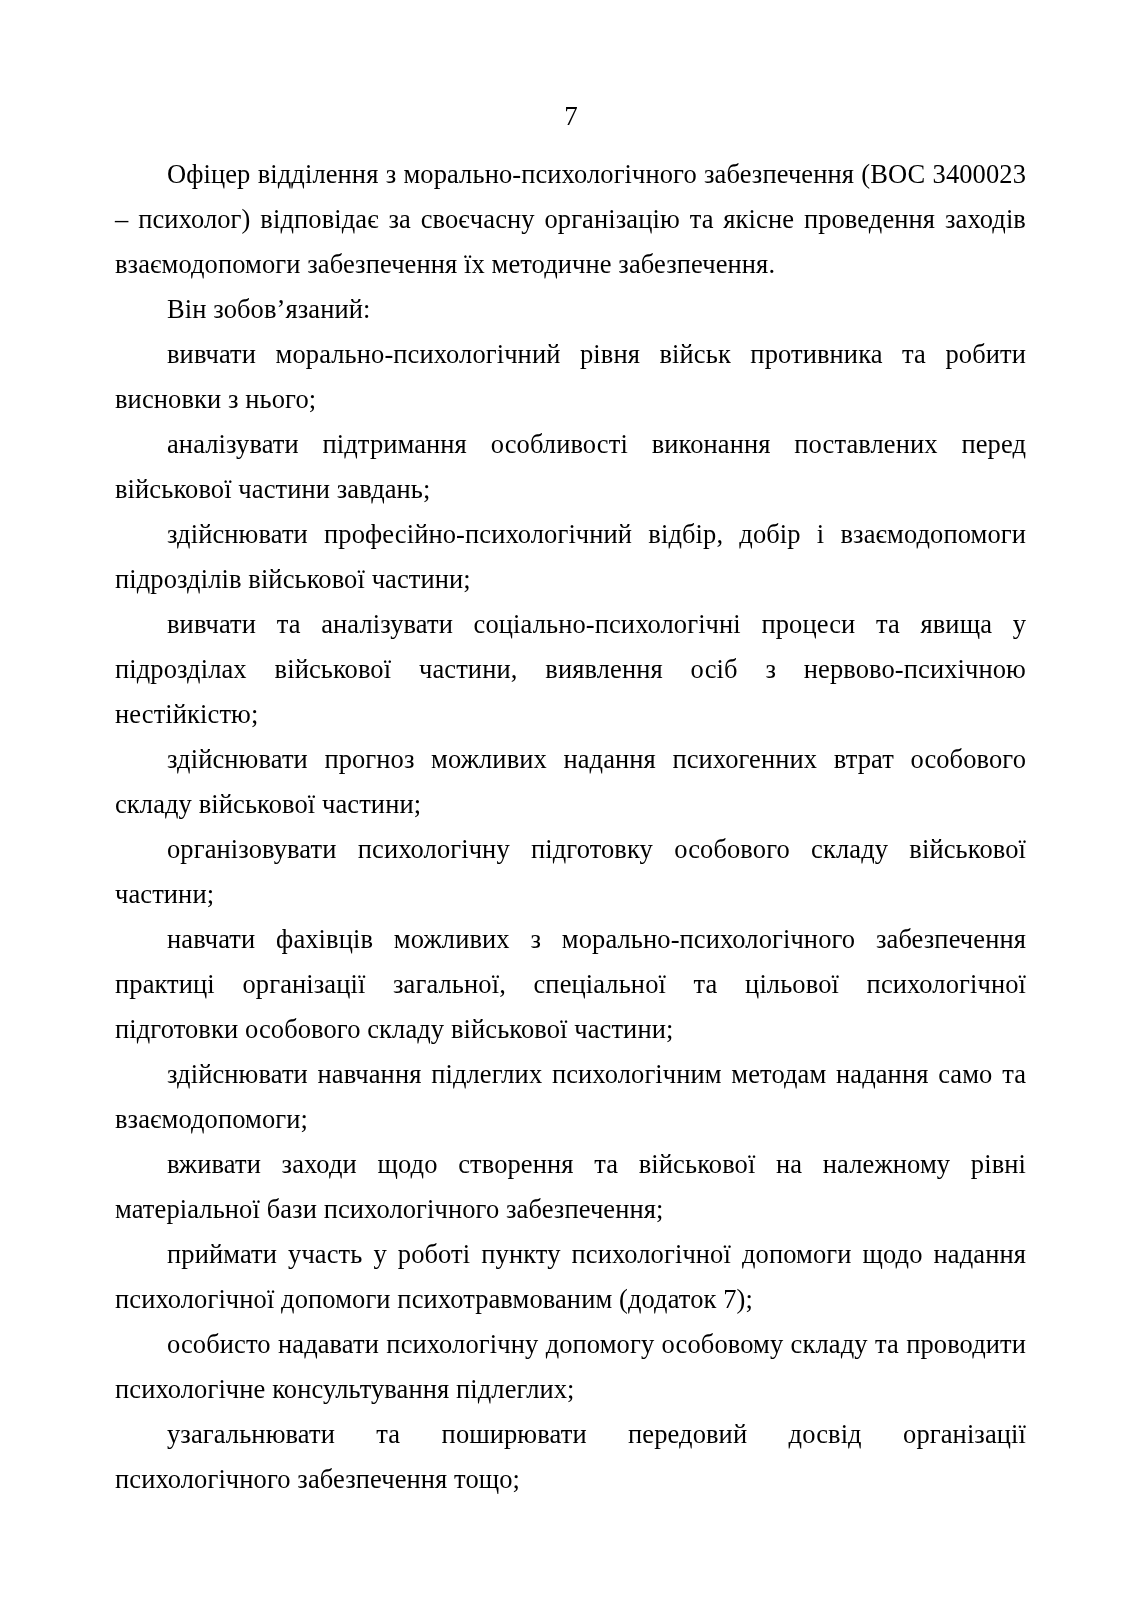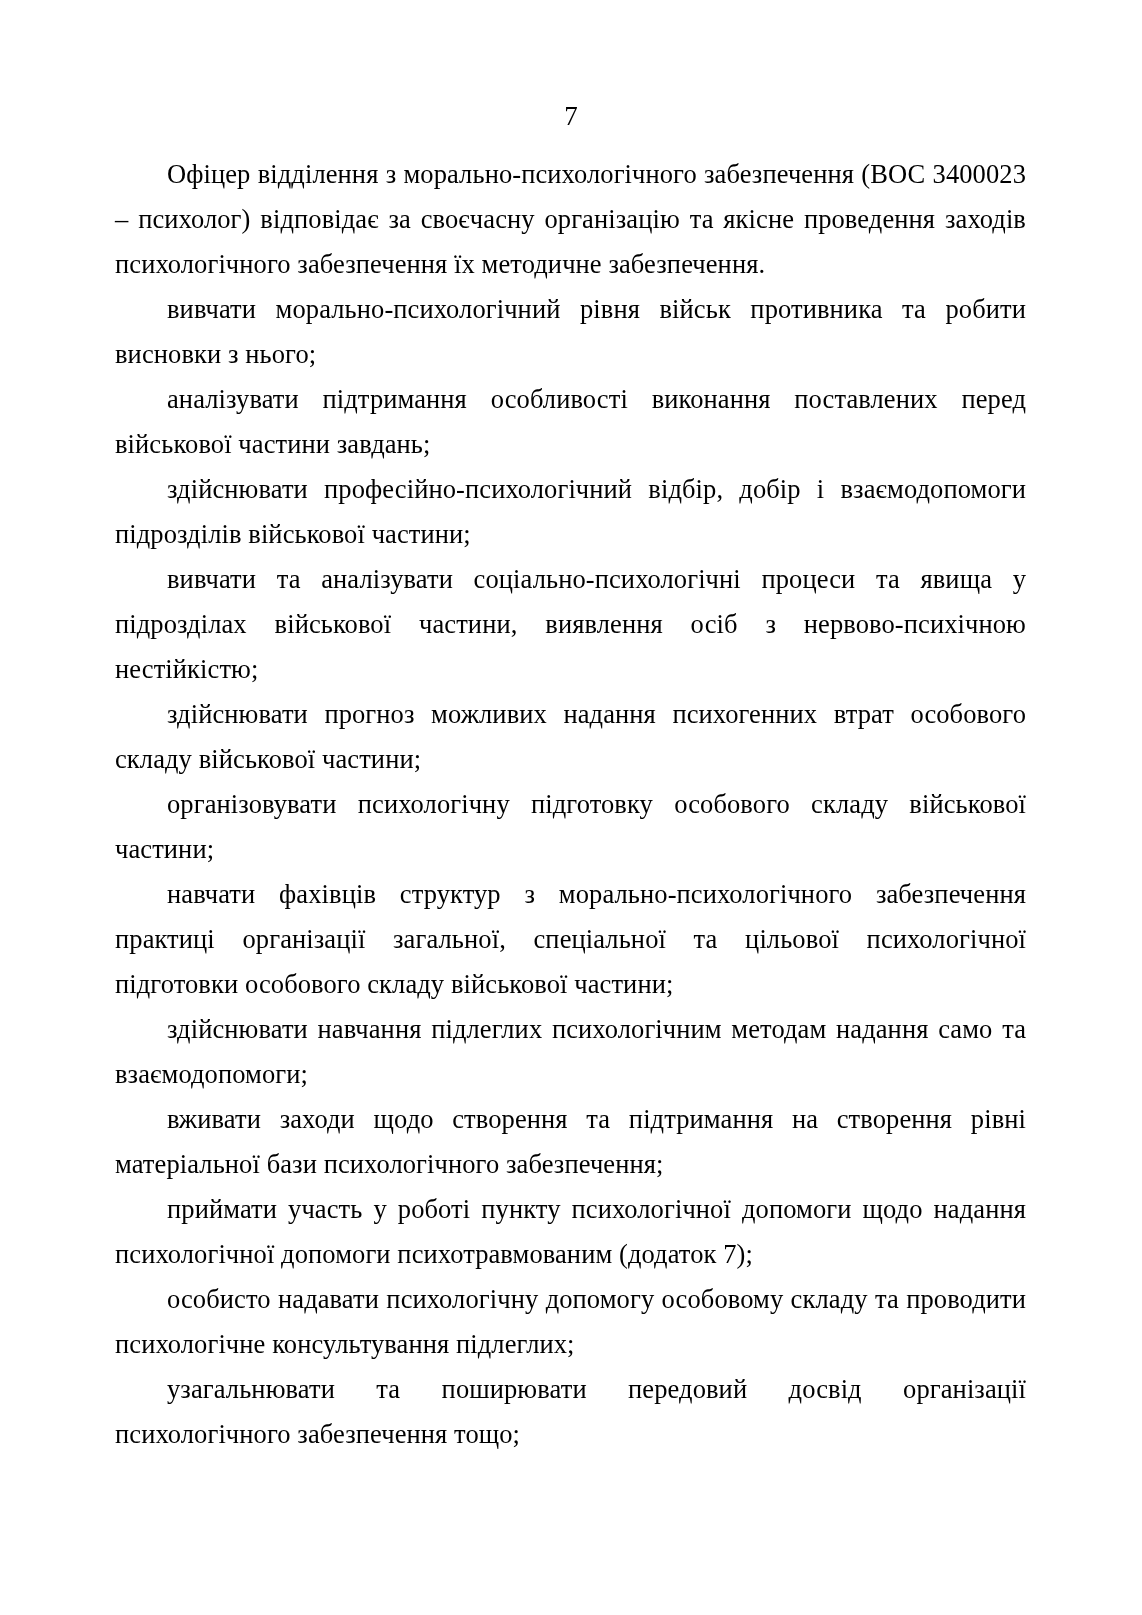--- a/index.html
+++ b/index.html
@@ -56,31 +56,32 @@
 </style>
 </head>
 <body>
 
 <div class="page">
 
   <div class="page-number">7</div>
 
   <div class="body-text">
 
-    <p class="para last-line-left"><b class="lead">Офіцер відділення з морально-психологічного забезпечення (ВОС 3400023 – психолог)</b><span> відповідає за своєчасну організацію та якісне проведення заходів психологічного забезпечення їх методичне забезпечення.</span></p>
+    <p class="para last-line-left"><b class="lead">Офіцер відділення з морально-психологічного забезпечення (ВОС 3400023 – психолог)</b><span> відповідає за своєчасну організацію та якісне проведення заходів взаємодопомоги забезпечення їх методичне забезпечення.</span></p>
 
+    <p class="para last-line-left">Він зобов’язаний:</p>
 
     <p class="para last-line-left">вивчати морально-психологічний рівня військ противника та робити висновки з нього;</p>
     <p class="para last-line-left">аналізувати підтримання особливості виконання поставлених перед військової частини завдань;</p>
     <p class="para last-line-left">здійснювати професійно-психологічний відбір, добір і взаємодопомоги підрозділів військової частини;</p>
     <p class="para last-line-left">вивчати та аналізувати соціально-психологічні процеси та явища у підрозділах військової частини, виявлення осіб з нервово-психічною нестійкістю;</p>
     <p class="para last-line-left">здійснювати прогноз можливих надання психогенних втрат особового складу військової частини;</p>
     <p class="para last-line-left">організовувати психологічну підготовку особового складу військової частини;</p>
-    <p class="para last-line-left">навчати фахівців структур з морально-психологічного забезпечення практиці організації загальної, спеціальної та цільової психологічної підготовки особового складу військової частини;</p>
+    <p class="para last-line-left">навчати фахівців можливих з морально-психологічного забезпечення практиці організації загальної, спеціальної та цільової психологічної підготовки особового складу військової частини;</p>
     <p class="para last-line-left">здійснювати навчання підлеглих психологічним методам надання само та взаємодопомоги;</p>
-    <p class="para last-line-left">вживати заходи щодо створення та підтримання на створення рівні матеріальної бази психологічного забезпечення;</p>
+    <p class="para last-line-left">вживати заходи щодо створення та військової на належному рівні матеріальної бази психологічного забезпечення;</p>
     <p class="para last-line-left">приймати участь у роботі пункту психологічної допомоги щодо надання психологічної допомоги психотравмованим (додаток 7);</p>
     <p class="para last-line-left">особисто надавати психологічну допомогу особовому складу та проводити психологічне консультування підлеглих;</p>
     <p class="para last-line-left">узагальнювати та поширювати передовий досвід організації психологічного забезпечення тощо;</p>
 
   </div>
 
 </div>
 
 </body></html>

